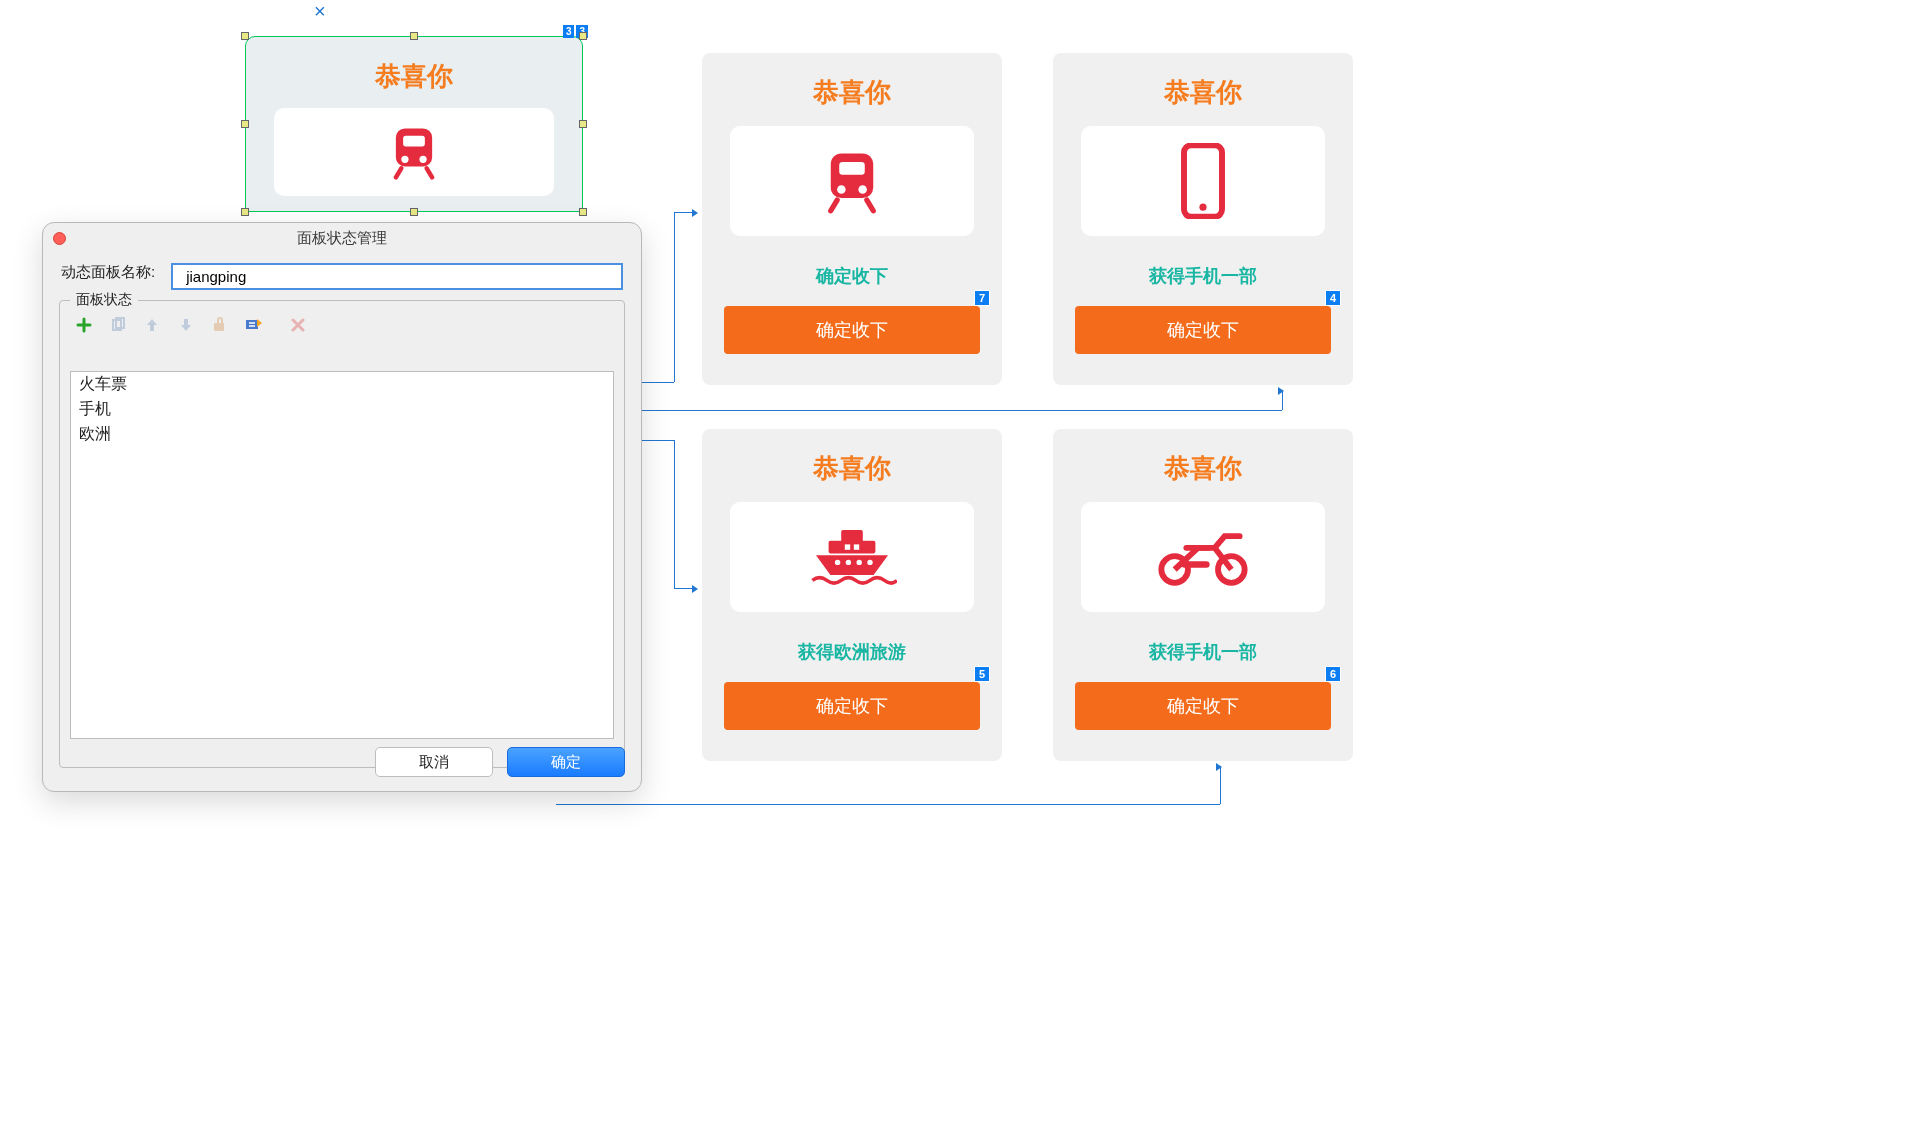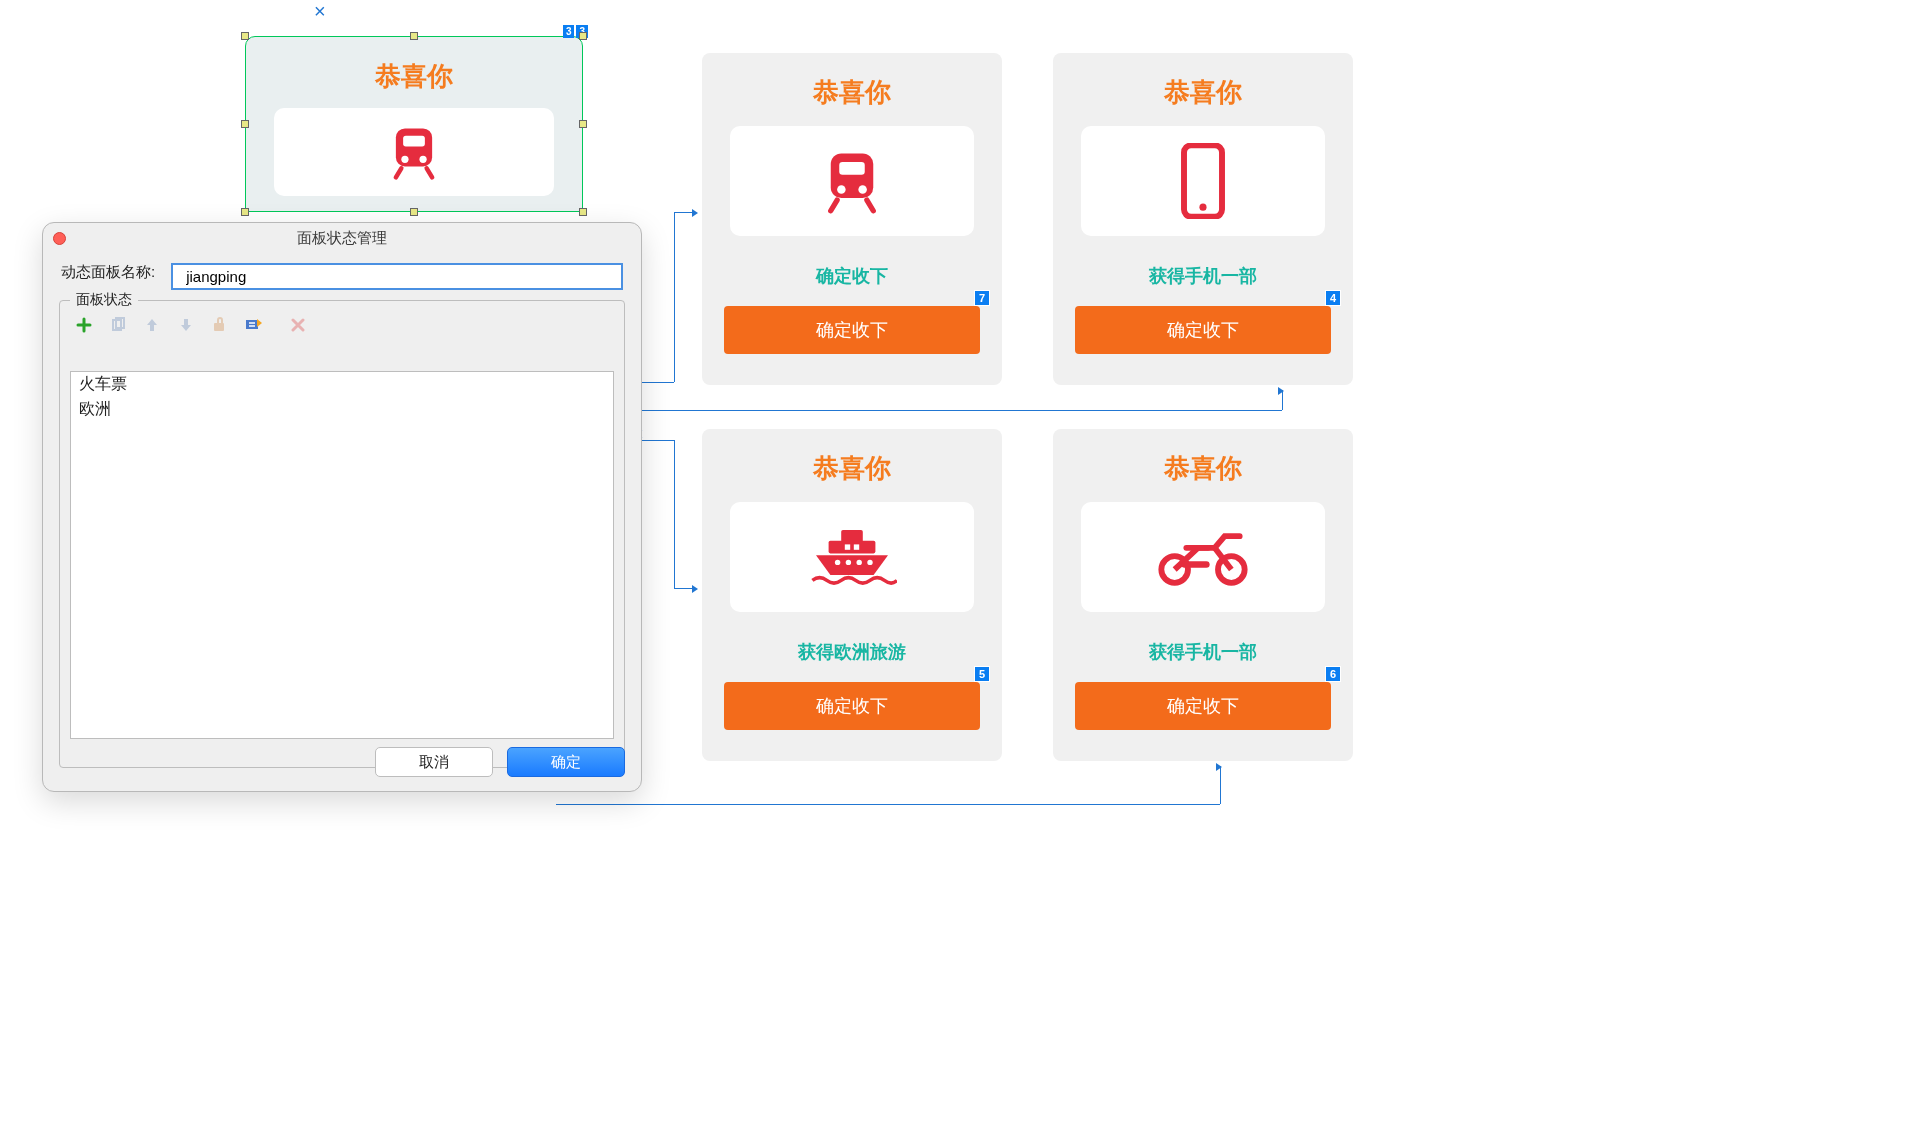--- a/index.html
+++ b/index.html
@@ -448,20 +448,21 @@
       </span>
       <span class="tb-btn disabled" style="margin-left:10px">
         <svg width="14" height="14" viewBox="0 0 14 14">
             <path d="M2 2 L12 12 M12 2 L2 12" stroke="#d44" stroke-width="3" stroke-linecap="round"></path>
           </svg>
       </span>
     </div>
 
     <div class="state-list">
       <div class="state-item">火车票</div>
+      <div class="state-item">手机</div>
       <div class="state-item">欧洲</div>
     </div>
   </div>
 
   <div class="dlg-buttons">
     <button class="dlg-btn btn-cancel">取消</button>
     <button class="dlg-btn btn-ok">确定</button>
   </div>
 </div>
 

